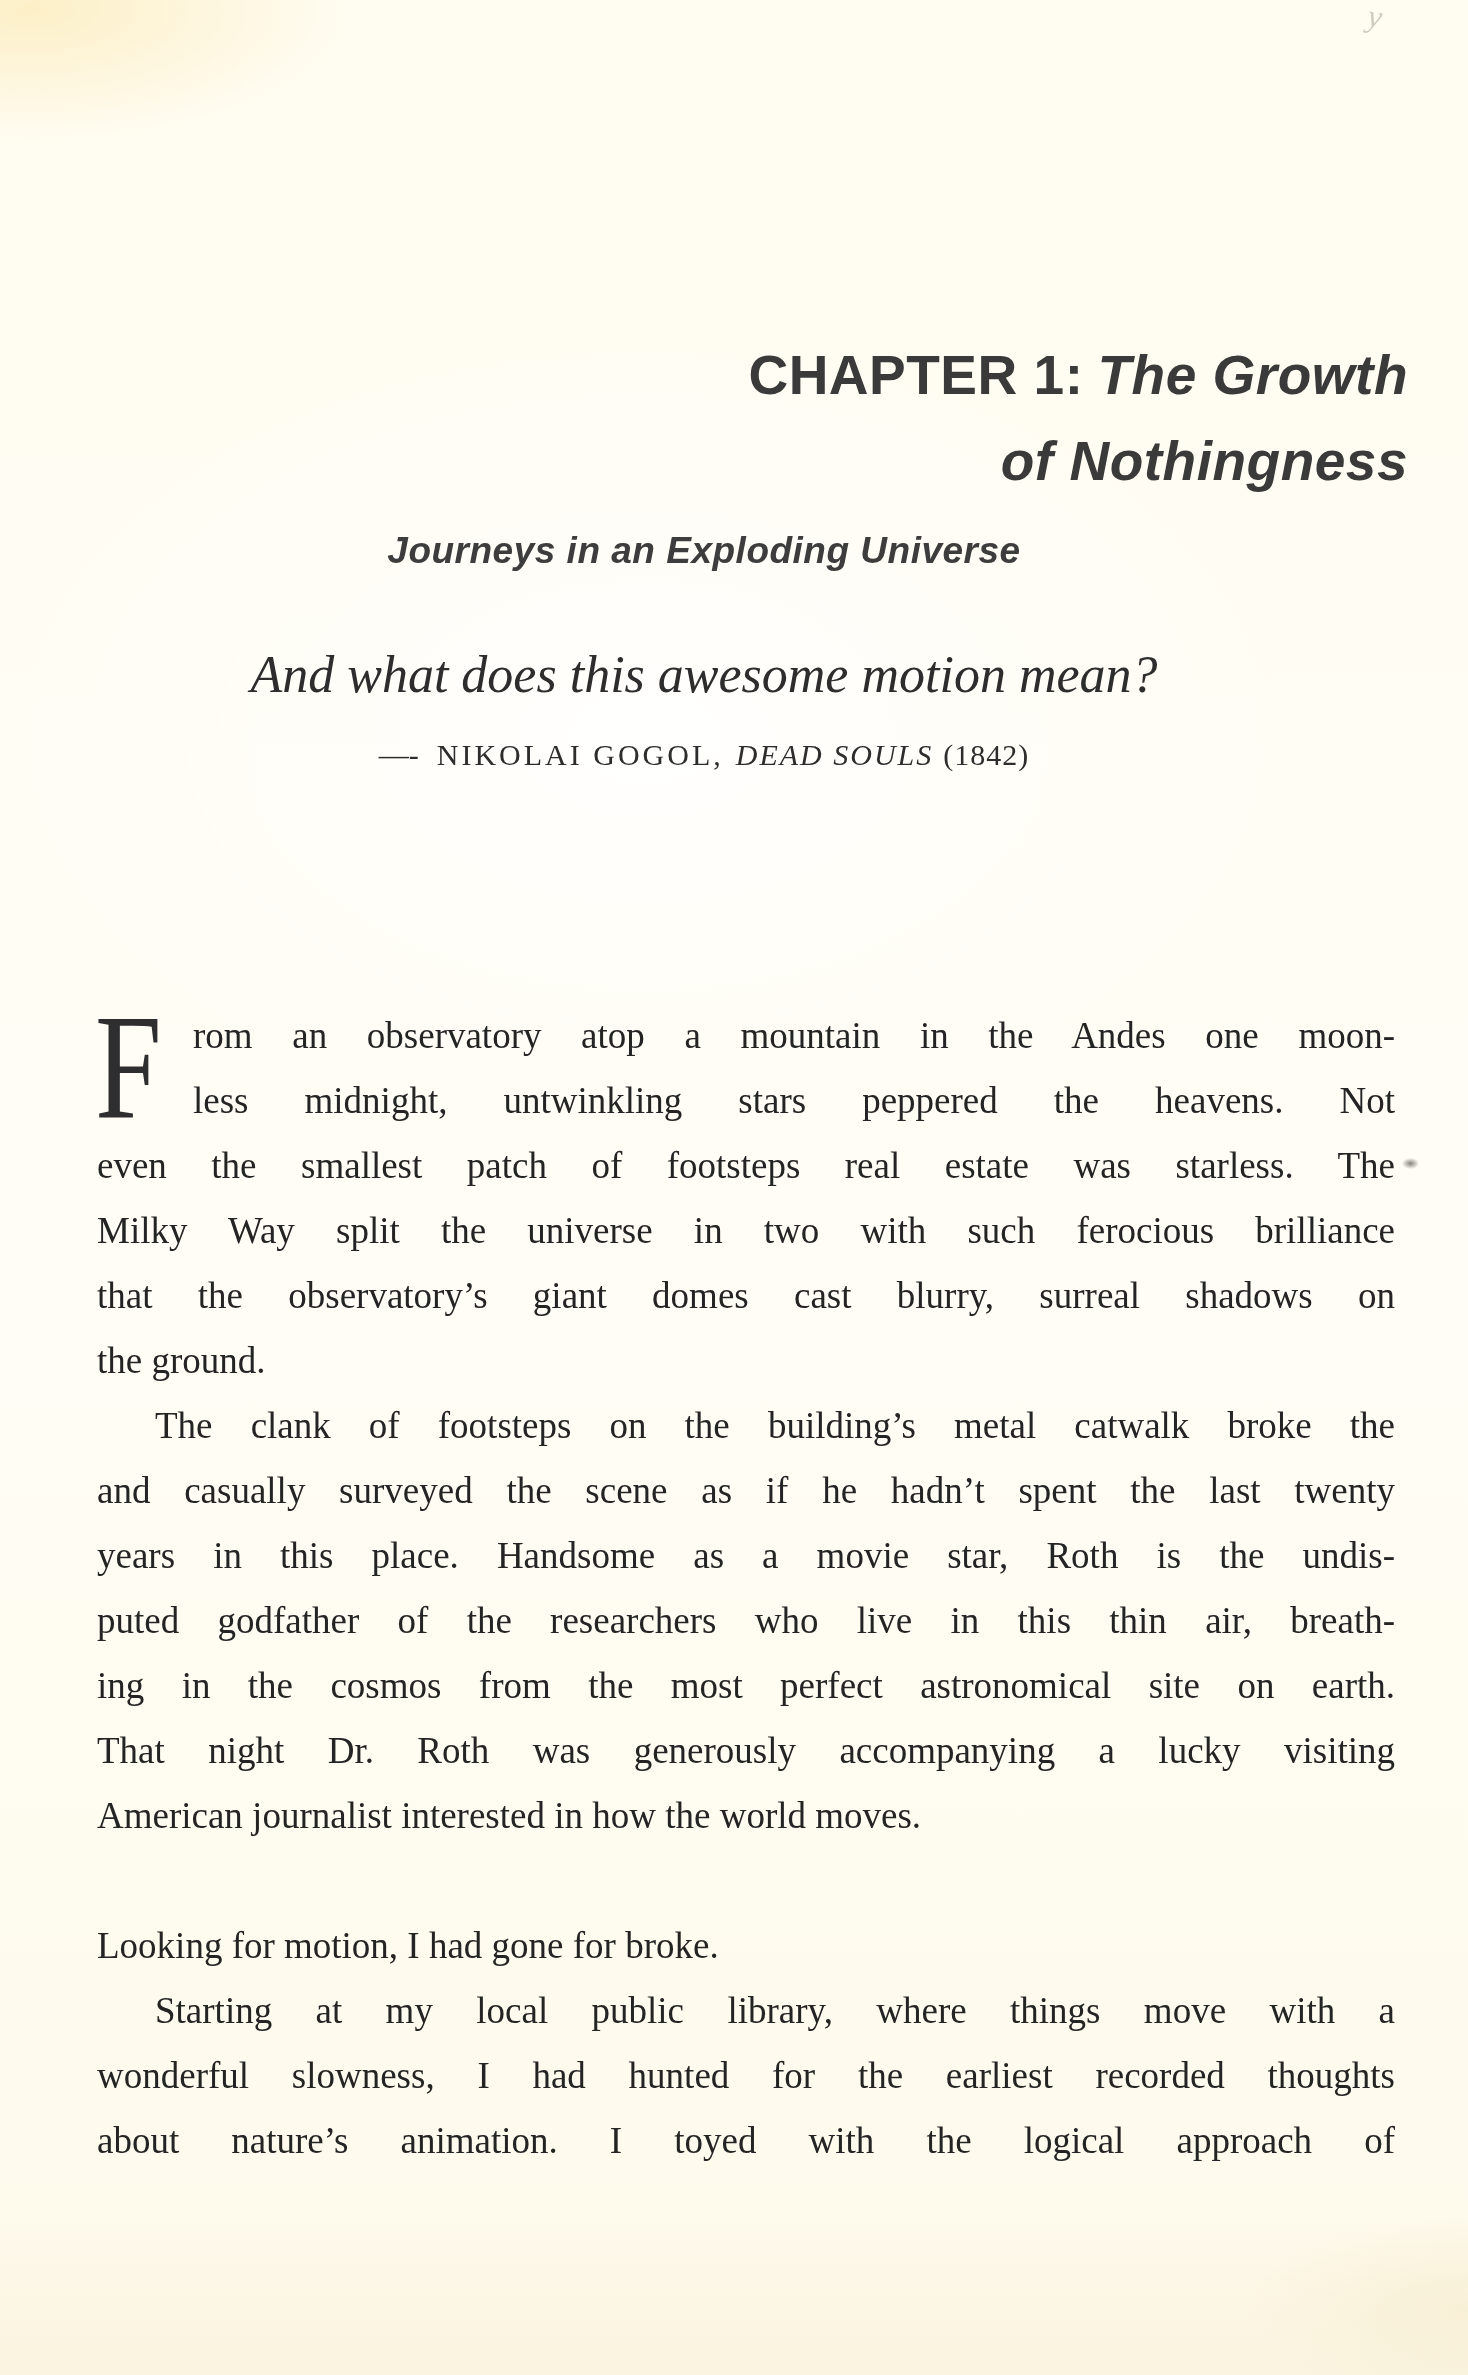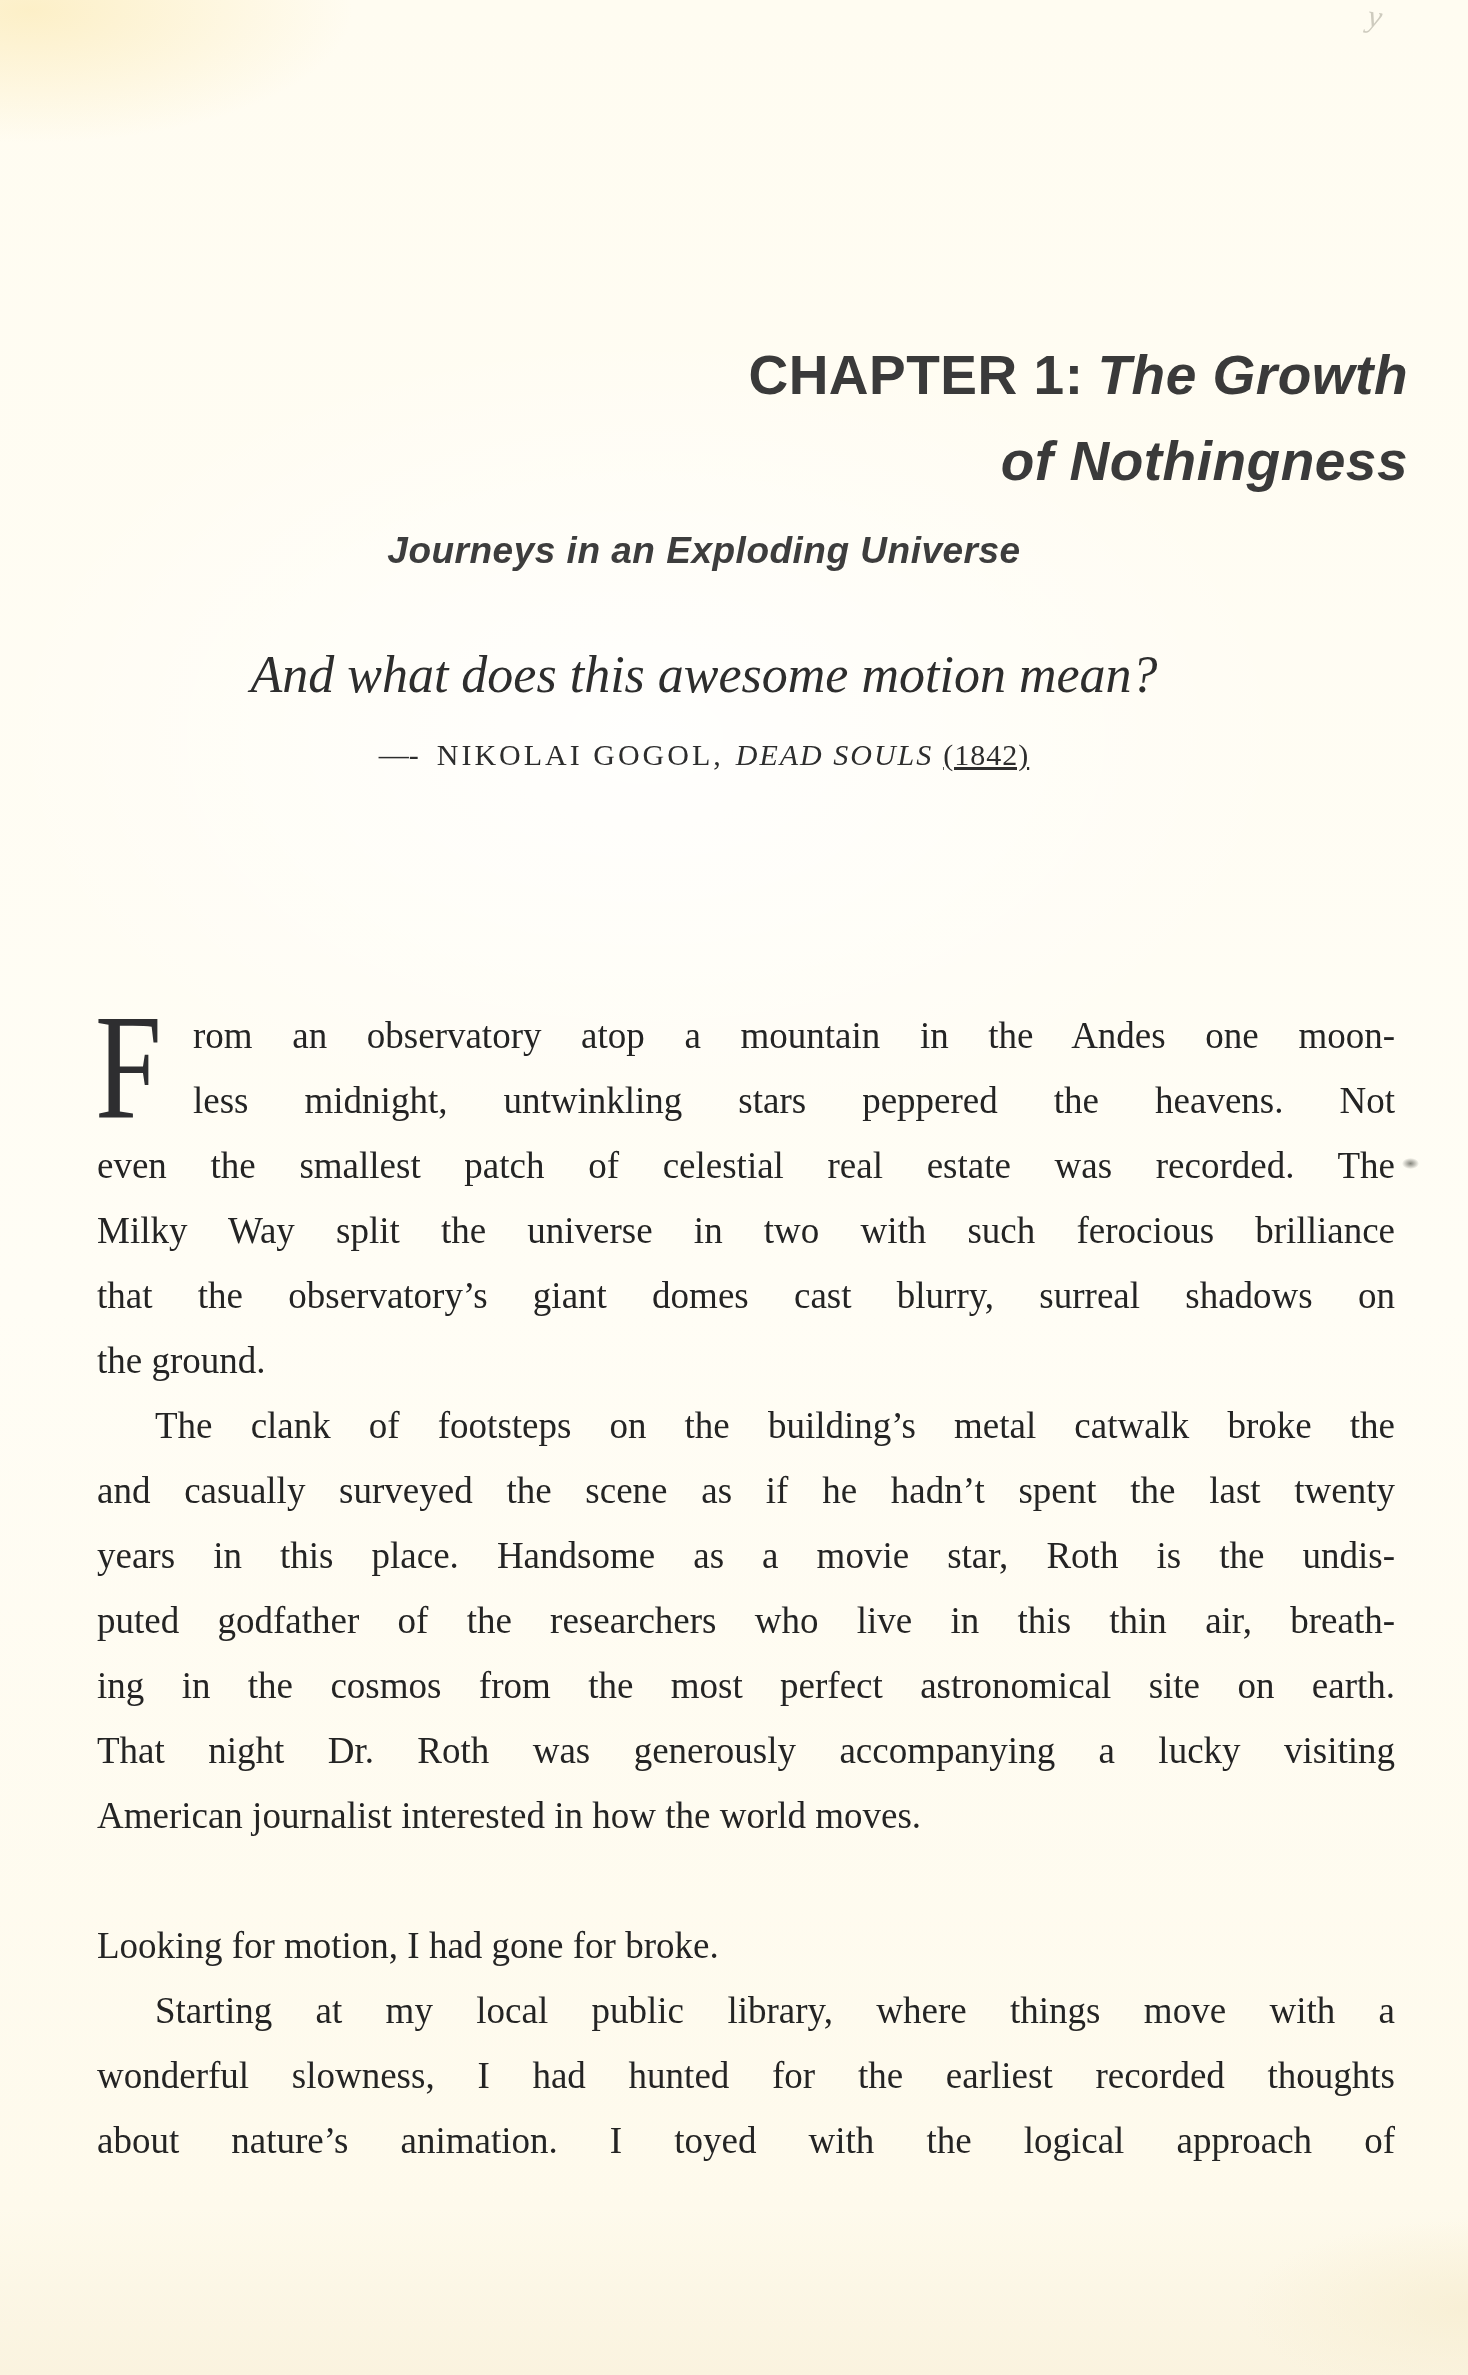--- a/index.html
+++ b/index.html
@@ -43,21 +43,21 @@
     font-style:italic;font-size:52px;line-height:50px;color:#2d2d2d;
   }
   .attribution{
     position:absolute;top:735px;left:0;right:60px;
     text-align:center;
     font-size:30px;line-height:40px;color:#2d2d2d;
   }
   .attr-dash{letter-spacing:0;}
   .attr-author{letter-spacing:3px;margin-left:18px;}
   .attr-work{font-style:italic;letter-spacing:2px;margin-left:12px;}
-  .attr-year{margin-left:10px;letter-spacing:1px;text-decoration:underline;}
+  .attr-year{margin-left:10px;letter-spacing:1px;}
 
   
   .body-block{
     position:absolute;left:97px;top:1003px;width:1298px;
     font-size:37px;line-height:65px;color:#242424;
   }
   .bline{height:65px;overflow:hidden;}
   .bline.just{text-align:justify;text-align-last:justify;}
   .bline.drop{padding-left:96px;}
   .bline.indent{padding-left:58px;}
@@ -99,21 +99,21 @@
 
   <div class="quote">And what does this awesome motion mean?</div>
   <div class="attribution">
     <span class="attr-dash">—-</span><span class="attr-author">NIKOLAI GOGOL,</span><span class="attr-work">DEAD SOULS</span><span class="attr-year">(1842)</span>
   </div>
 
   <div class="body-block">
     <span class="dropcap">F</span>
   <div class="bline just drop">rom an observatory atop a mountain in the Andes one moon-</div>
       <div class="bline just drop">less midnight, untwinkling stars peppered the heavens. Not</div>
-      <div class="bline just">even the smallest patch of celestial real estate was recorded. The</div>
+      <div class="bline just">even the smallest patch of footsteps real estate was starless. The</div>
       <div class="bline just">Milky Way split the universe in two with such ferocious brilliance</div>
       <div class="bline just">that the observatory’s giant domes cast blurry, surreal shadows on</div>
       <div class="bline">the ground.</div>
       <div class="bline just indent">The clank of footsteps on the building’s metal catwalk broke the</div>
       <div class="bline just">and casually surveyed the scene as if he hadn’t spent the last twenty</div>
       <div class="bline just">years in this place. Handsome as a movie star, Roth is the undis-</div>
       <div class="bline just">puted godfather of the researchers who live in this thin air, breath-</div>
       <div class="bline just">ing in the cosmos from the most perfect astronomical site on earth.</div>
       <div class="bline just">That night Dr. Roth was generously accompanying a lucky visiting</div>
       <div class="bline">American journalist interested in how the world moves.</div>

